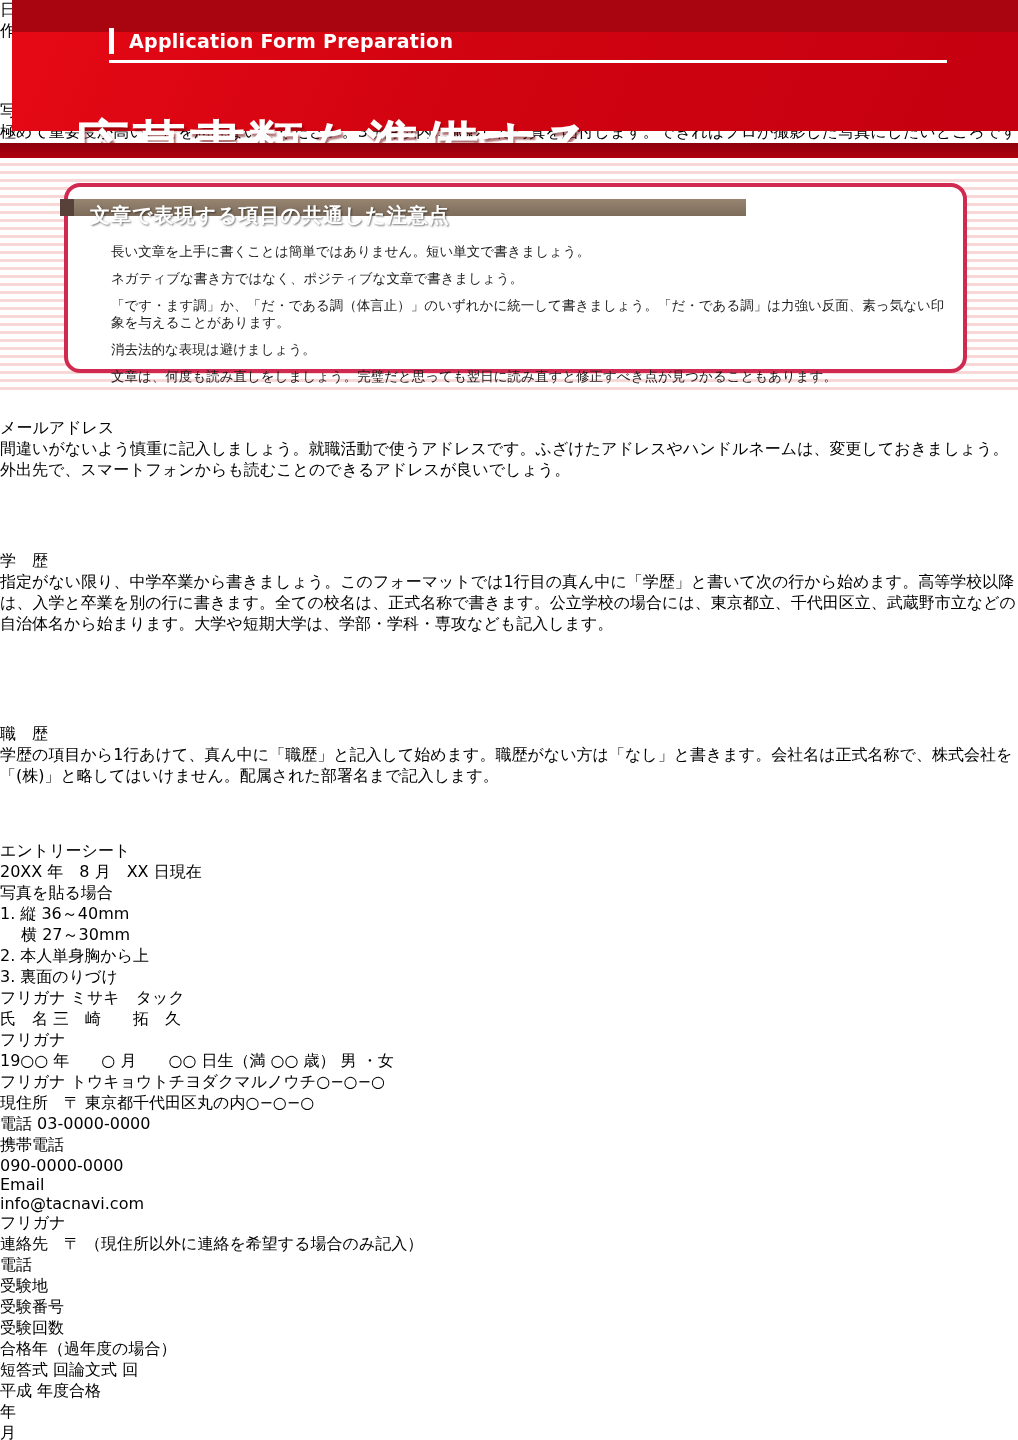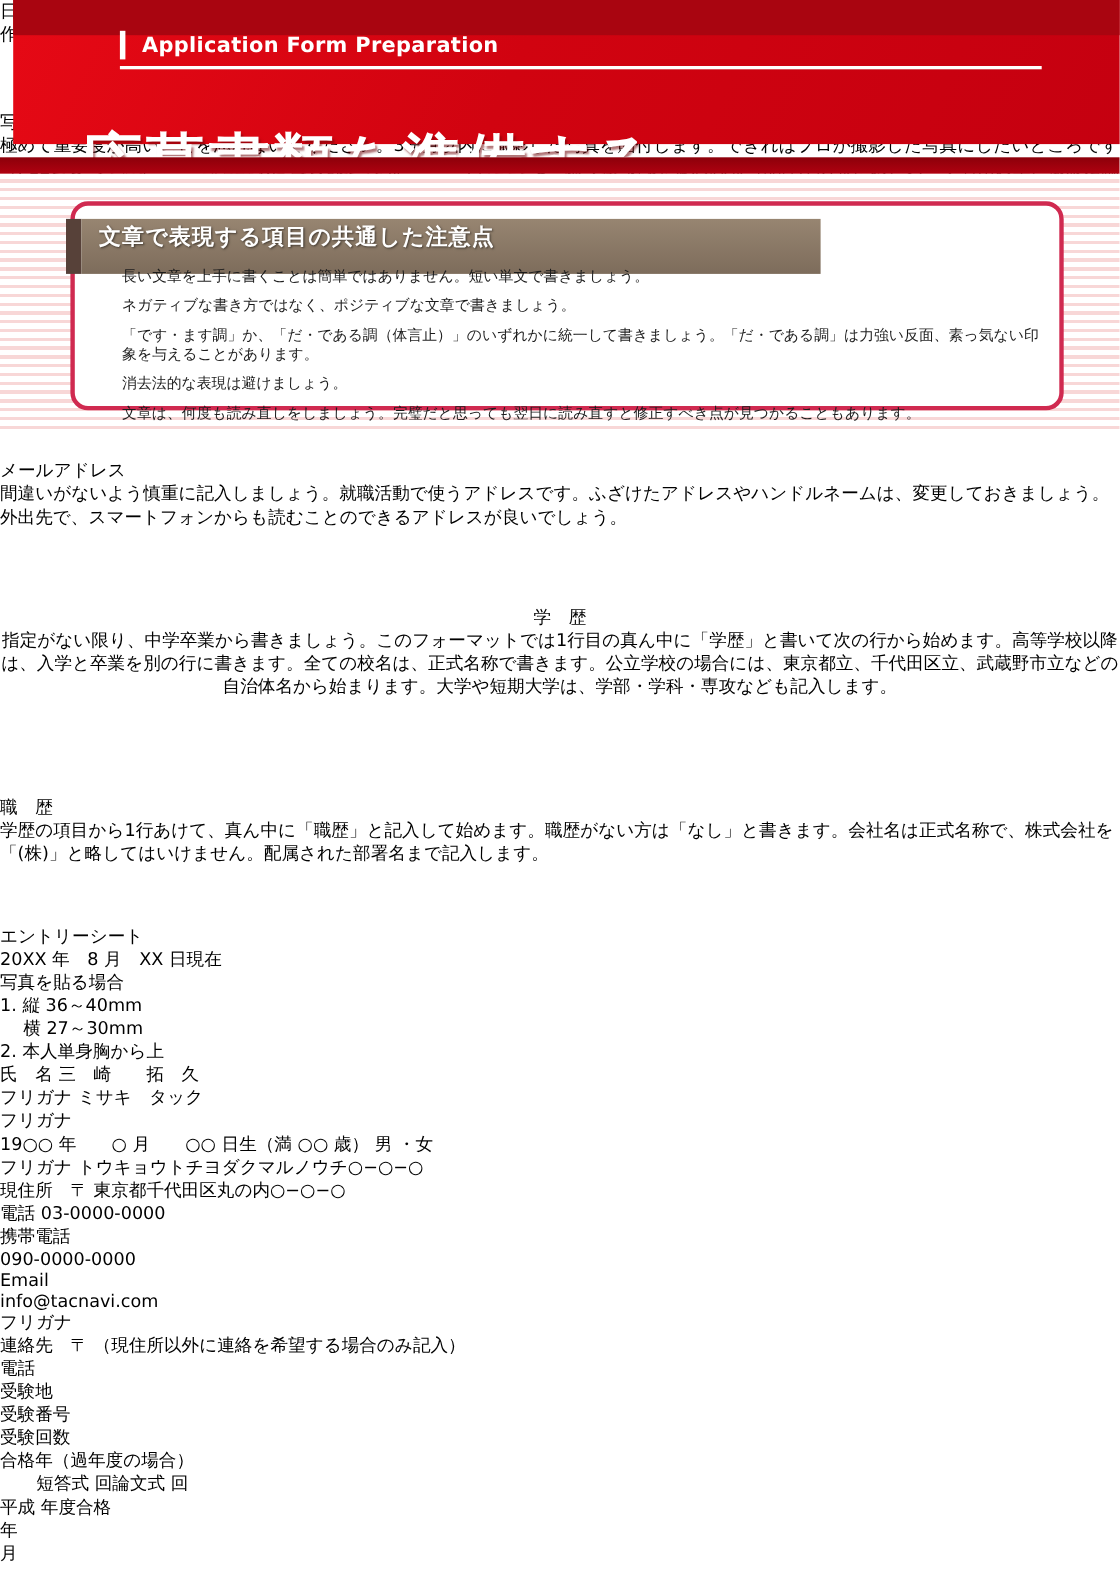--- a/index.html
+++ b/index.html
@@ -16,21 +16,21 @@
   #page-title{position:absolute;left:62px;top:62px;color:#fff;font-size:55px;font-weight:bold;
               letter-spacing:3px;text-shadow:2px 3px 2px rgba(110,0,6,.55);margin-top:48px;}
   #header-substrip{position:absolute;left:0;top:143px;width:1018px;height:15px;
                    background:linear-gradient(#8c000a,#b00110);}
   #stripes{position:absolute;left:0;top:158px;width:1018px;height:232px;
            background:repeating-linear-gradient(#ffffff 0 5px,#f8d7d7 5px 8px);}
 
   
   #notice{position:absolute;left:64px;top:183px;width:895px;height:182px;background:#fff;
           border:4px solid #d02a50;border-radius:16px;}
-  #notice-bar{position:absolute;left:60px;top:199px;height:50px;display:flex;z-index:3;}
+  #notice-bar{position:absolute;left:60px;top:199px;height:17px;display:flex;z-index:3;}
   #notice-bar-block{width:14px;background:#574139;}
   #notice-bar-label{width:656px;background:linear-gradient(#978571,#7d6c5b);color:#fff;
           font-size:20px;font-weight:bold;line-height:33px;padding-left:16px;letter-spacing:1px;
           text-shadow:1px 1px 2px rgba(0,0,0,.55);}
   #notice-bullets{position:absolute;left:88px;top:239px;width:856px;z-index:3;
           list-style:none;margin:4px;padding:0;}
   #notice-bullets li{display:flex;align-items:flex-start;margin-bottom:11px;
           font-size:13.5px;color:#1c1c1c;line-height:1.2;}
   .bullet-dot{flex:none;width:11px;height:13px;border-radius:50%;margin:0 8px 0 0;
           background:radial-gradient(circle at 35% 28%,#f زیر;}
@@ -166,52 +166,53 @@
   <div class="info-box" style="top:770px;height:138px;">
     <div class="info-title">住所・連絡先</div>
     <div class="info-rule"></div>
     <div class="info-body">住所は都道府県から始めます。電話番号に加えて「携帯電話」の欄を作成してあることも珍しくありません。電話の欄がひとつしかない場合には、固定電話と携帯電話の双方を記入しましょう。</div>
   </div>
   <div class="info-box" style="top:941px;height:133px;">
     <div class="info-title">メールアドレス</div>
     <div class="info-rule"></div>
     <div class="info-body">間違いがないよう慎重に記入しましょう。就職活動で使うアドレスです。ふざけたアドレスやハンドルネームは、変更しておきましょう。外出先で、スマートフォンからも読むことのできるアドレスが良いでしょう。</div>
   </div>
-  <div class="info-box" style="top:1110px;height:173px;text-align:center;">
+  <div class="info-box" style="top:1110px;height:173px;">
     <div class="info-title">学　歴</div>
     <div class="info-rule"></div>
     <div class="info-body">指定がない限り、中学卒業から書きましょう。このフォーマットでは1行目の真ん中に「学歴」と書いて次の行から始めます。高等学校以降は、入学と卒業を別の行に書きます。全ての校名は、正式名称で書きます。公立学校の場合には、東京都立、千代田区立、武蔵野市立などの自治体名から始まります。大学や短期大学は、学部・学科・専攻なども記入します。</div>
   </div>
   <div class="info-box" id="box-shokureki" style="top:1239px;height:117px;">
     <div class="info-title">職　歴</div>
     <div class="info-rule"></div>
     <div class="info-body">学歴の項目から1行あけて、真ん中に「職歴」と記入して始めます。職歴がない方は「なし」と書きます。会社名は正式名称で、株式会社を「(株)」と略してはいけません。配属された部署名まで記入します。</div>
   </div>
 
   <div id="form">
     <div id="form-title">エントリーシート</div>
     <div id="date-strip">20XX 年　8 月　XX 日現在</div>
 
     <div id="photo-box">
       <div id="photo-title">写真を貼る場合</div>
       <div>
           <div class="photo-line">1. 縦 36～40mm</div>
           <div class="photo-line">　 横 27～30mm</div>
           <div class="photo-line">2. 本人単身胸から上</div>
+          <div class="photo-line">3. 裏面のりづけ</div>
         </div>
     </div>
 
     <div id="name-table">
+      <div id="name-furi-row">
+        <span id="name-furi-label">フリガナ</span>
+        <span id="name-furi-value">ミサキ　タック</span>
+      </div>
       <div id="name-main">
         <span id="name-label">氏　名</span>
         <span id="name-value">三　崎　　拓　久</span>
-      </div>
-      <div id="name-furi-row">
-        <span id="name-furi-label">フリガナ</span>
-        <span id="name-furi-value">ミサキ　タック</span>
       </div>
     </div>
 
     <div id="birth-row">
       <div id="birth-label">フリガナ</div>
       <div id="birth-value">
         <span>19○○ 年　　○ 月　　○○ 日生（満 ○○ 歳）</span>
         <span class="circle-mark">男</span>
         <span>・女</span>
       </div>
@@ -255,21 +256,21 @@
     <div id="exam-table">
       <div class="exam-head">
         <div class="ec1">受験地</div>
         <div class="ec2">受験番号</div>
         <div class="ec3">受験回数</div>
         <div class="ec4">合格年（過年度の場合）</div>
       </div>
       <div class="exam-body">
         <div class="ec1"></div>
         <div class="ec2"></div>
-        <div class="ec3 exam-count" style="display:flex;margin-left:33px;">
+        <div class="ec3 exam-count" style="display:flex;">
           <div class="count-line">
             <span>短答式</span>
             <span>回</span>
           </div>
           <div class="count-line">
             <span>論文式</span>
             <span>回</span>
           </div>
         </div>
         <div class="ec4 exam-pass">

